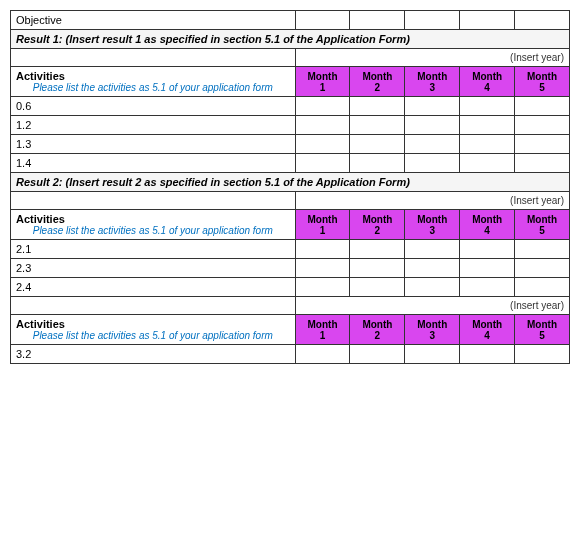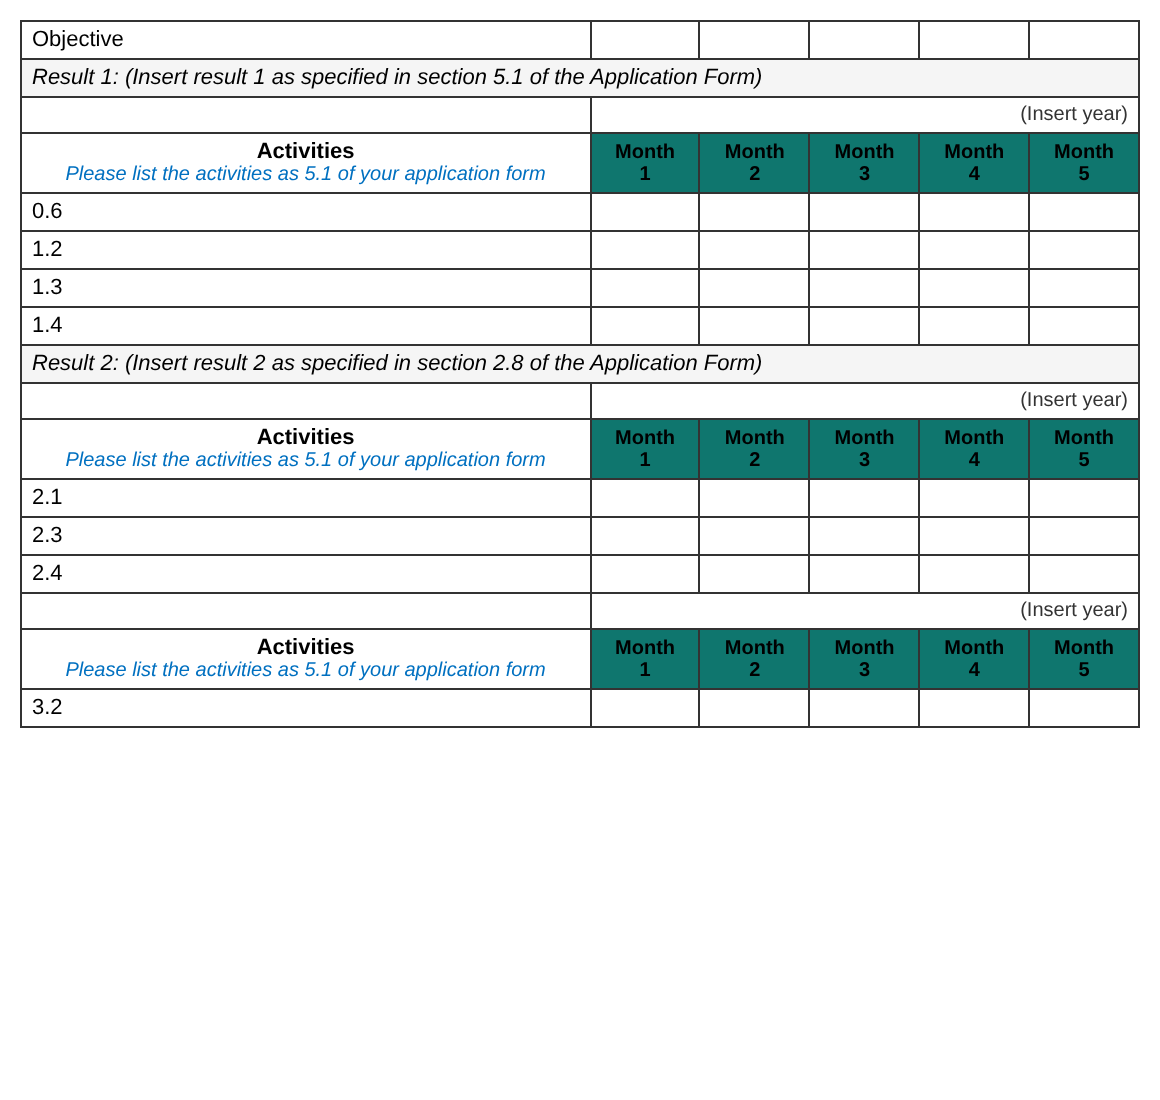--- a/index.html
+++ b/index.html
@@ -21,48 +21,48 @@
       padding: 3px 5px;
       vertical-align: middle;
     }
     .objective-label {
       font-weight: normal;
       font-size: 11px;
       padding: 5px 8px;
     }
     .result-header {
       font-style: italic;
-      font-weight: normal;
+      font-weight: bold;
       font-size: 11px;
       padding: 5px 8px;
       background: #f5f5f5;
     }
     .insert-year-cell {
       text-align: right;
       font-size: 10px;
       color: #333;
       border-bottom: none;
       padding: 2px 5px;
     }
     .activities-label {
       font-weight: bold;
-      text-align: center;
+      text-align: left;
       font-size: 11px;
     }
     .activities-italic {
       font-style: italic;
       color: #0070C0;
       font-size: 10px;
       text-align: center;
     }
     .month-header {
       text-align: center;
       font-weight: bold;
       font-size: 10px;
-      background: #0f766e;
+      background: #d946ef;
     }
     .row-number {
       font-size: 11px;
       padding: 4px 8px;
       height: 18px;
     }
     .activities-col {
       width: 280px;
     }
     .month-col {
@@ -153,21 +153,21 @@
   <tr>
     <td class="row-number">1.4</td>
     <td></td>
     <td></td>
     <td></td>
     <td></td>
     <td></td>
   </tr>
 
   <tr>
-    <td colspan="6" class="result-header">Result 2:  (Insert result 2 as specified in section 2.8 of the Application Form)</td>
+    <td colspan="6" class="result-header">Result 2:  (Insert result 2 as specified in section 5.1 of the Application Form)</td>
   </tr>
 
   <tr>
     <td class="activities-col no-border-bottom"></td>
     <td colspan="5" class="insert-year-cell">(Insert year)</td>
   </tr>
 
   <tr>
     <td class="activities-col no-border-top">
       <div class="activities-label">Activities</div>

